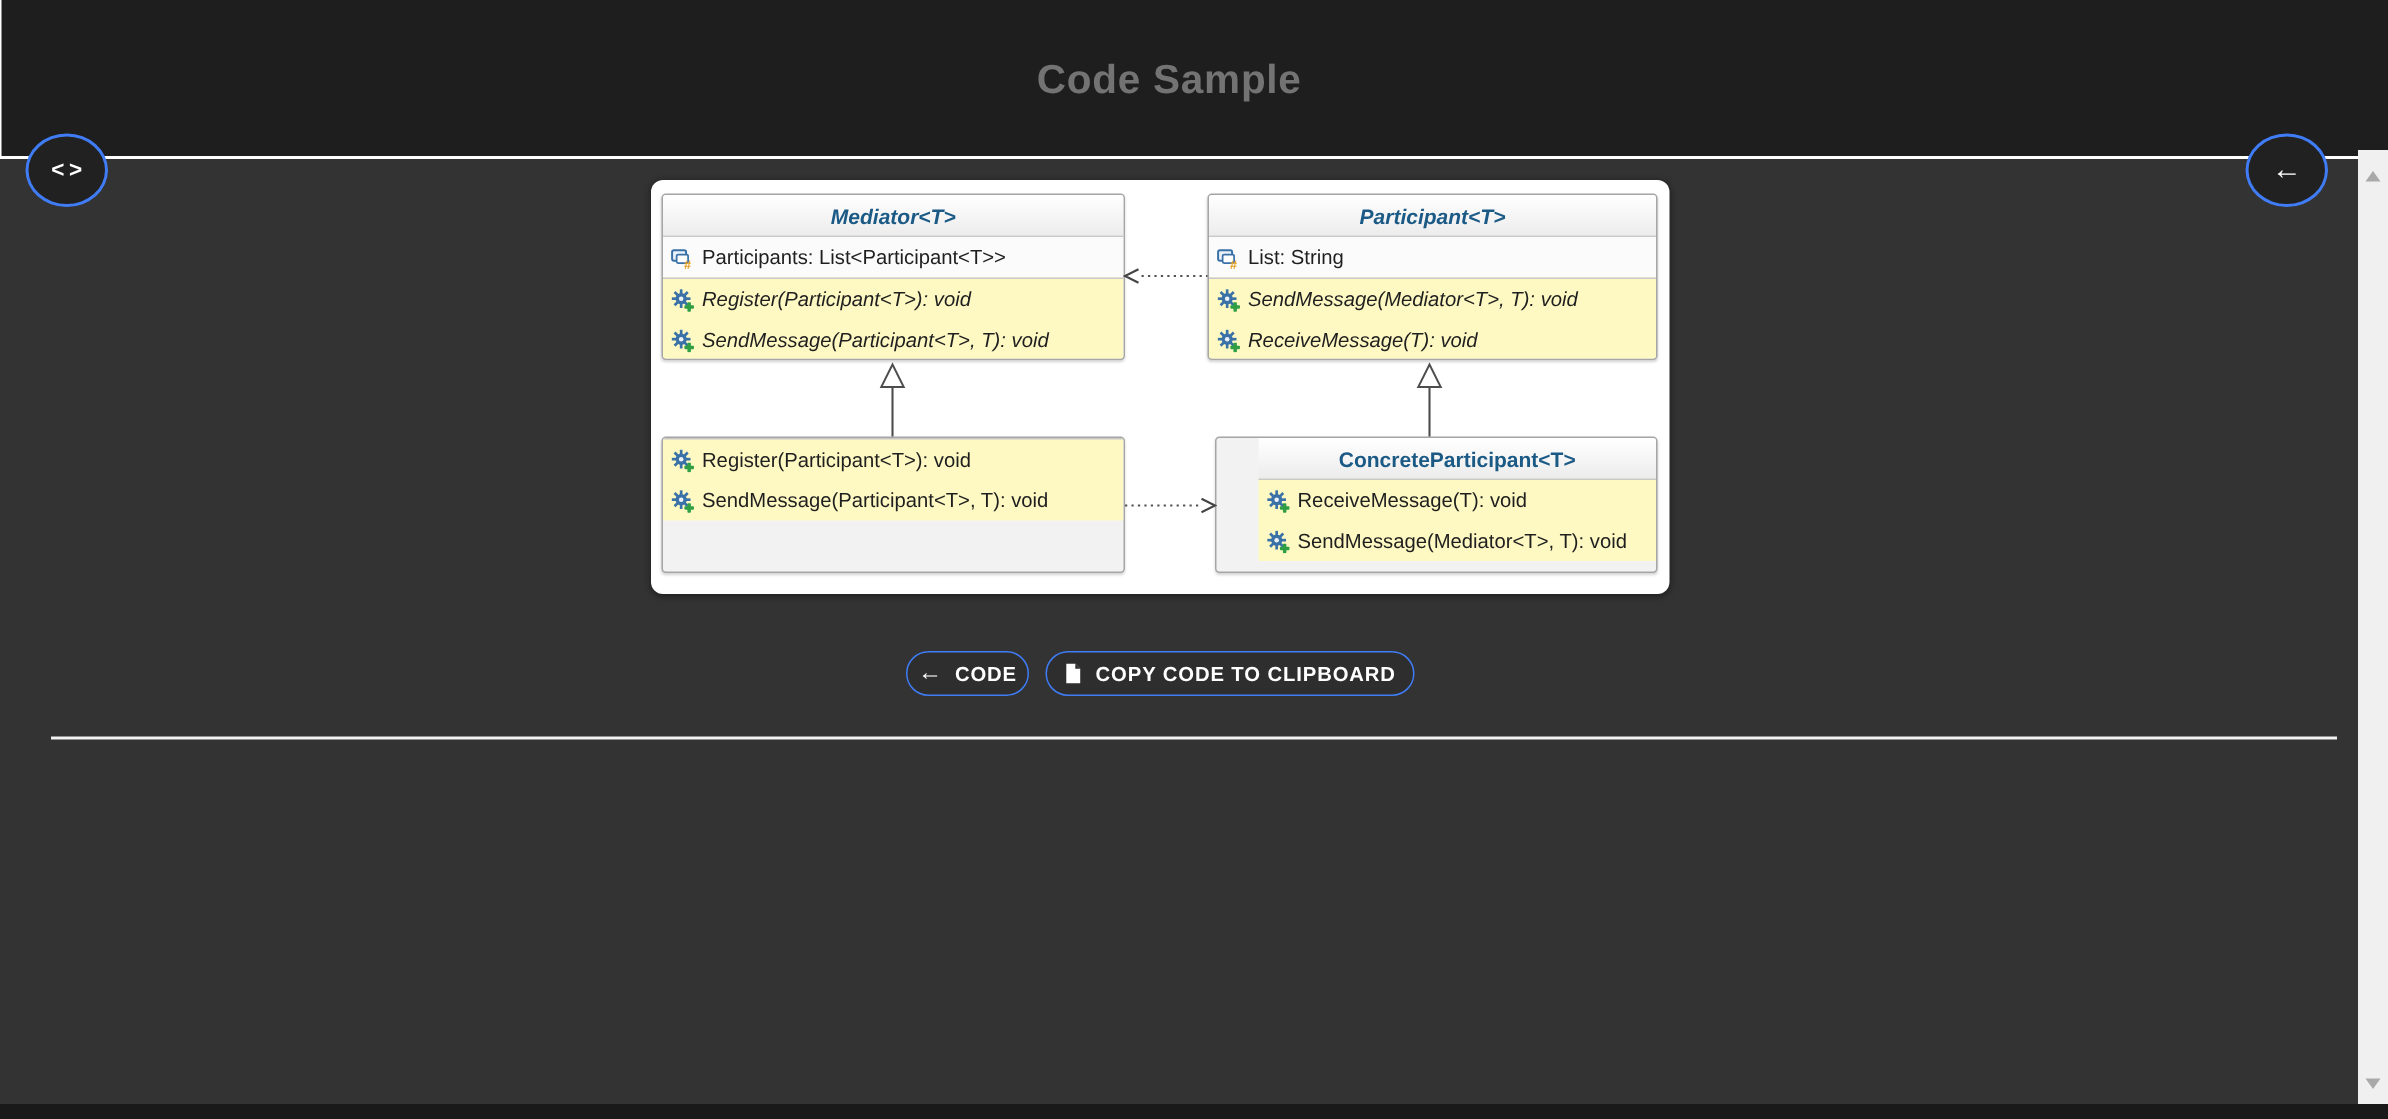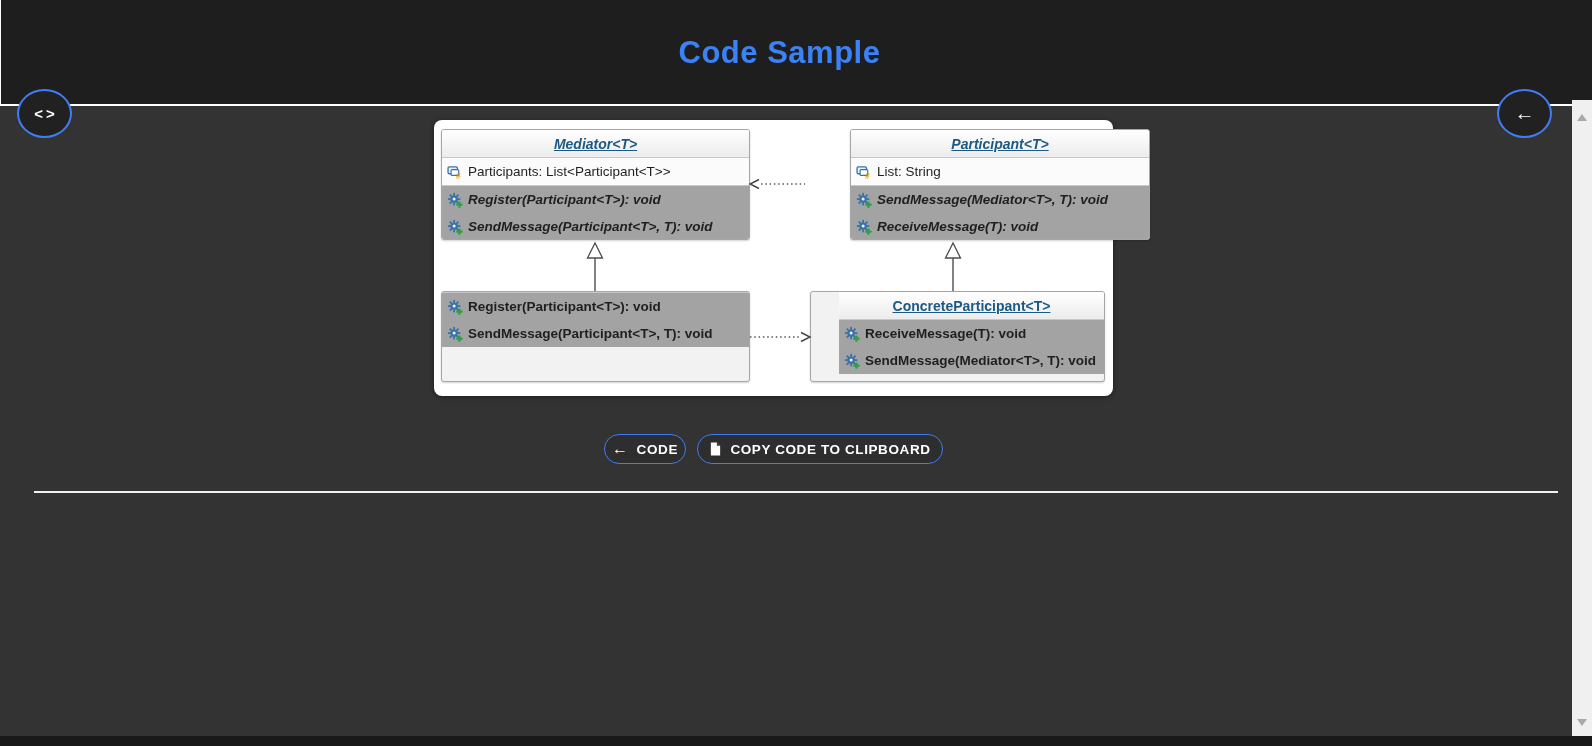--- a/index.html
+++ b/index.html
@@ -9,53 +9,53 @@
     background:#333333;font-family:"Liberation Sans",sans-serif;
   }
   
   .header{
     position:absolute;top:0;left:0;width:1592px;height:106px;
     background:#1e1e1e;border-bottom:2px solid #ffffff;border-left:1px solid #ffffff;
   }
   .header-title{
     position:absolute;left:0;right:34px;top:0;height:106px;
     display:flex;align-items:center;justify-content:center;
-    color:#3b82f6;font-size:31px;font-weight:bold;letter-spacing:.5px;
+    color:#737373;font-size:27px;font-weight:bold;letter-spacing:.5px;
   }
   
   .fab{
     position:absolute;width:55px;height:49px;border-radius:50%;
     background:#212121;border:2px solid #3f7cf6;
     display:flex;align-items:center;justify-content:center;
     color:#ffffff;cursor:pointer;z-index:5;
   }
   .fab-code{left:17px;top:89px;font-size:15px;font-weight:bold;letter-spacing:3px;padding-left:3px;}
   .fab-back{left:1497px;top:89px;font-size:20px;font-weight:bold;}
   
   .panel{
     position:absolute;left:434px;top:120px;width:679px;height:276px;
     background:#ffffff;border-radius:8px;box-shadow:0 1px 5px rgba(0,0,0,.45);
   }
   .cbox{
     position:absolute;border:1px solid #a6a6a6;border-radius:3px;overflow:hidden;
     background:#f2f2f2;box-shadow:0 1px 2px rgba(0,0,0,.18);
   }
   .cbox-mediator{left:7px;top:9px;width:309px;height:111px;}
-  .cbox-participant{left:371px;top:9px;width:300px;height:111px;margin-left:45px;}
+  .cbox-participant{left:371px;top:9px;width:300px;height:111px;}
   .cbox-cmediator{left:7px;top:171px;width:309px;height:91px;}
   .cbox-cparticipant{left:376px;top:171px;width:295px;height:91px;padding-left:28px;}
   .c-title{
     height:27px;display:flex;align-items:center;justify-content:center;
     background:linear-gradient(#ffffff,#ececec);
-    color:#1c5a86;font-weight:bold;font-size:14px;text-decoration:underline;
+    color:#1c5a86;font-weight:bold;font-size:14px;
   }
   .abstract .c-title{font-style:italic;}
   .sec{border-top:1px solid #c8c8c8;}
   .sec-fields{background:#fbfbfb;}
-  .sec-methods{background:#a3a3a3;font-weight:bold;}
+  .sec-methods{background:#fef9c3;}
   .row{
     height:27px;display:flex;align-items:center;gap:5px;padding:0 4px 0 5px;
     font-size:13.5px;color:#1f1f1f;white-space:nowrap;
   }
   .abstract .sec-methods .row span{font-style:italic;}
   .row svg{flex:0 0 auto;}
   .rel-overlay{position:absolute;left:0;top:0;width:679px;height:276px;pointer-events:none;}
   
   .action-btn{
     position:absolute;top:434px;height:30px;border-radius:15px;

